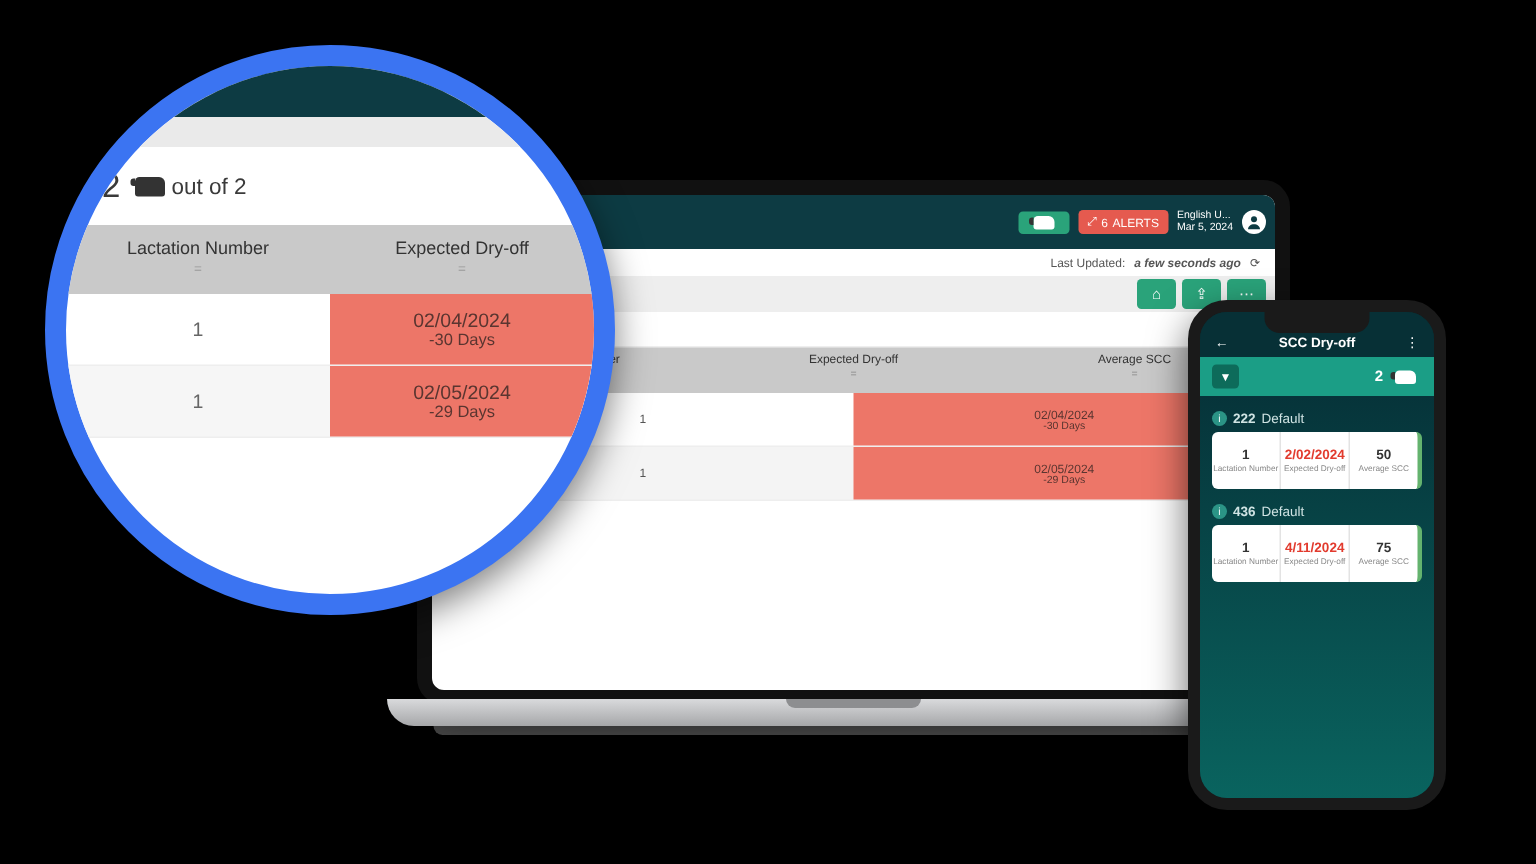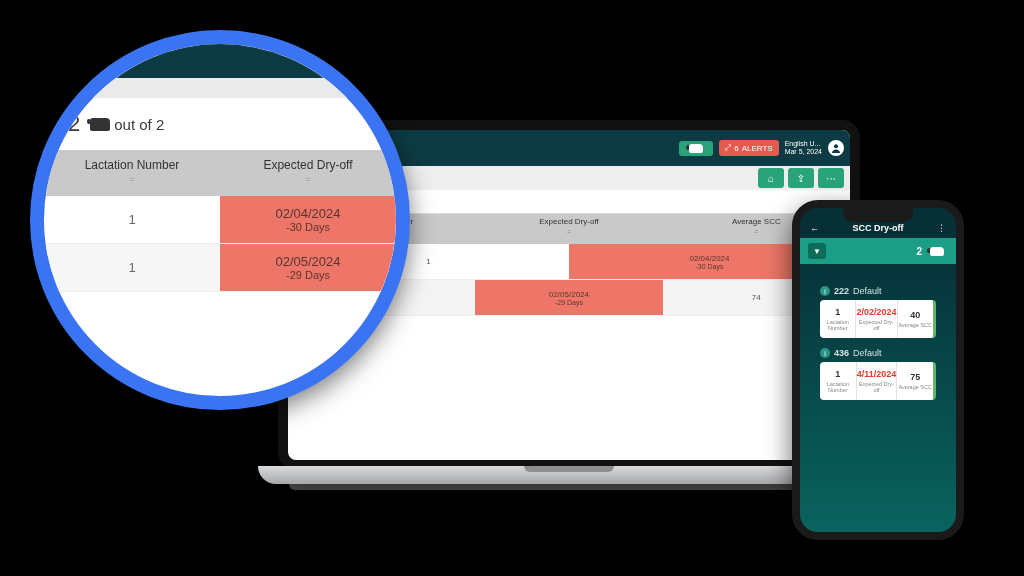--- a/index.html
+++ b/index.html
@@ -53,21 +53,21 @@
   .m-red{background:#ed7668;color:#5a3530!important}
   .m-red .sub{font-size:11px}
 
   
   .phone{position:absolute;right:60px;top:200px;width:172px;height:340px;background:#0b2f33;border:8px solid #1a1a1a;border-radius:26px;box-shadow:0 10px 26px rgba(0,0,0,.6);overflow:hidden;z-index:6}
   .phone .notch{position:absolute;top:0;left:50%;transform:translateX(-50%);width:70px;height:14px;background:#1a1a1a;border-radius:0 0 10px 10px;z-index:2}
   .p-head{height:30px;background:#073036;display:flex;align-items:center;justify-content:space-between;padding:10px 10px 0;color:#fff;font-size:9px}
   .p-head .t{flex:1;text-align:center;font-weight:bold}
   .p-sum{height:26px;background:#1b9e86;display:flex;align-items:center;justify-content:space-between;padding:0 8px;color:#fff;font-size:10px}
   .p-sum .lft{width:18px;height:16px;background:#0d6b5a;border-radius:3px;display:flex;align-items:center;justify-content:center}
-  .p-body{padding:20px;background:linear-gradient(#06343a,#0a6d66 320px);height:280px}
+  .p-body{padding:8px;background:linear-gradient(#06343a,#0a6d66 320px);height:280px}
   .p-card-lbl{color:#cfe3e3;font-size:9px;margin:2px 0 4px;display:flex;align-items:center;gap:4px}
   .p-dot{width:10px;height:10px;border-radius:50%;background:#2b9486;display:inline-flex;align-items:center;justify-content:center;font-size:7px;color:#fff}
   .p-card{background:#fff;border-radius:4px;border-right:3px solid #64b36e;display:flex;height:38px;margin-bottom:10px}
   .p-card>div{flex:1;border-right:1px solid #e3e3e3;display:flex;flex-direction:column;align-items:center;justify-content:center;padding:2px 0}
   .p-card>div:last-child{border-right:none}
   .p-val{font-size:9px;color:#333;font-weight:bold}
   .p-val.red{color:#e23b2e}
   .p-lbl{font-size:5.5px;color:#888;margin-top:2px;text-align:center}
 
   svg{display:block}
@@ -93,20 +93,25 @@
         <div>Mar 5, 2024</div>
       </div>
       <div class="d-user">
           <svg width="10" height="10" viewBox="0 0 10 10">
             <circle cx="5" cy="3.2" r="2" fill="#0d3b43"></circle>
             <path d="M1 10c0-2.2 1.8-3.5 4-3.5s4 1.3 4 3.5" fill="#0d3b43"></path>
           </svg>
         </div>
     </div>
 
+    <div class="d-update">
+      <span class="nit">Last Updated:</span>
+      <b>a few seconds ago</b>
+      <span style="font-style:normal">⟳</span>
+    </div>
 
     <div class="d-btnrow">
       <div class="d-btn">⌂</div>
       <div class="d-btn">⇪</div>
       <div class="d-btn">⋯</div>
     </div>
 
     <div class="d-count">
       <span class="big">2</span>
       <span class="cow-ic"></span>
@@ -125,21 +130,20 @@
           <span>02/04/2024</span>
           <span class="sub">-30 Days</span>
         </div>
     </div>
     <div class="d-row alt">
       <div>1</div>
       <div class="cell-red">
           <span>02/05/2024</span>
           <span class="sub">-29 Days</span>
         </div>
-      <div>74</div>
     </div>
   </div>
   <div class="laptop-base"></div>
   <div class="laptop-foot"></div>
 </div>
 
 <div class="mag">
   <div class="m-top">
     <div class="grn">⌂</div>
   </div>
@@ -195,21 +199,21 @@
     <div class="p-card">
       <div>
           <span class="p-val">1</span>
           <span class="p-lbl">Lactation Number</span>
         </div>
       <div>
           <span class="p-val red">2/02/2024</span>
           <span class="p-lbl">Expected Dry-off</span>
         </div>
       <div>
-          <span class="p-val">40</span>
+          <span class="p-val">50</span>
           <span class="p-lbl">Average SCC</span>
         </div>
     </div>
 
     <div class="p-card-lbl">
       <span class="p-dot">i</span>
       <b>436</b>
       <span>Default</span>
     </div>
     <div class="p-card">

